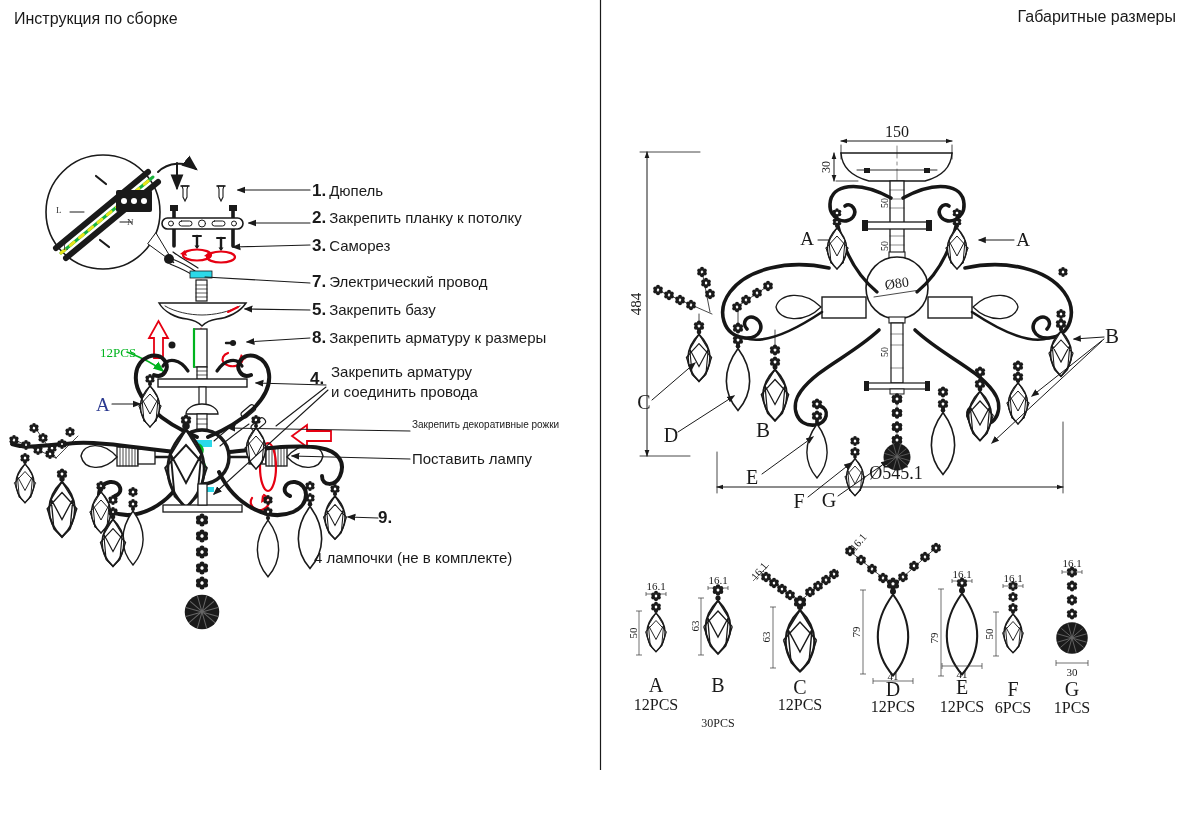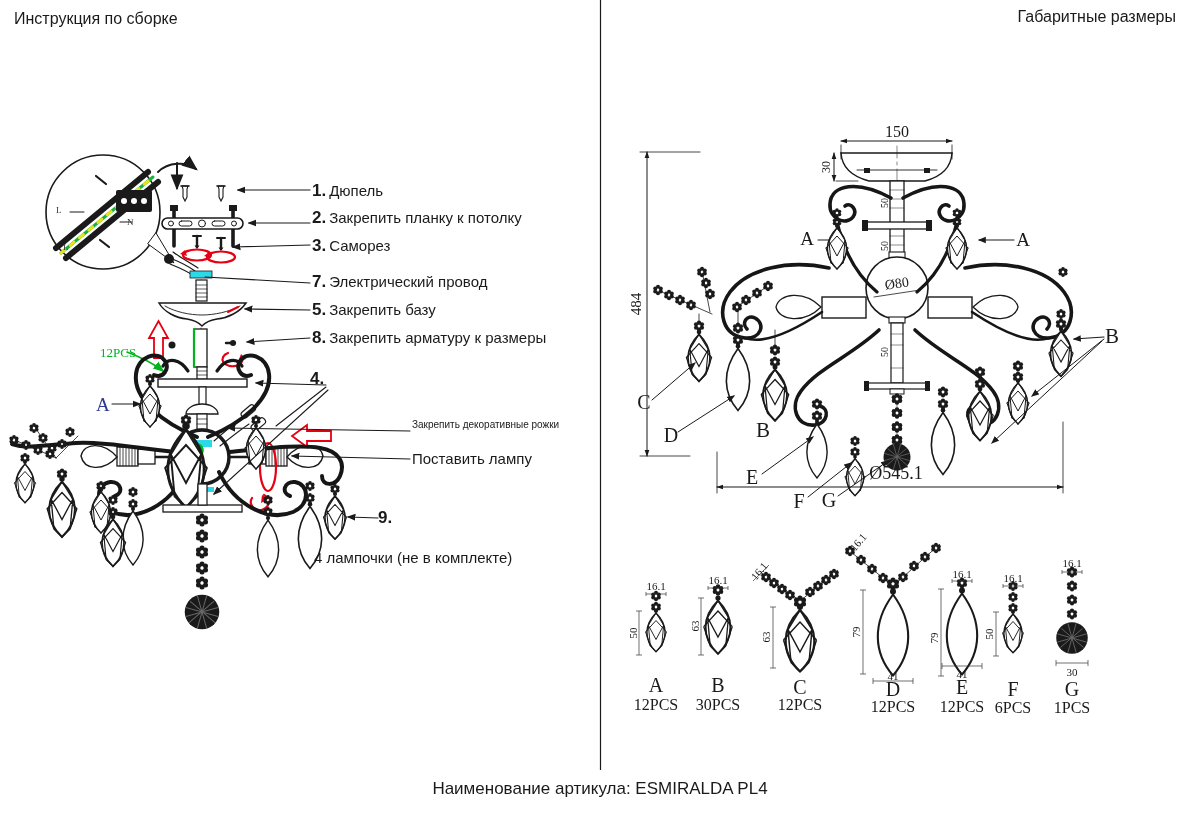--- a/index.html
+++ b/index.html
@@ -455,20 +455,24 @@
 <div class="step" style="left:312px;top:300px">
       <span class="num">5.</span>
       <span class="stxt">Закрепить базу</span>
     </div>
 <div class="step" style="left:312px;top:328px">
       <span class="num">8.</span>
       <span class="stxt">Закрепить арматуру к размеры</span>
     </div>
 
 <div class="lb num" style="left:310px;top:369px">4.</div>
+<div class="lb" style="left:331px;top:362px;font-size:15px;line-height:20px">
+  <div>Закрепить арматуру</div>
+  <div>и соединить провода</div>
+</div>
 
 <div class="lb wrap" style="left:412px;top:415px;width:200px;white-space:normal">Закрепить декоративные рожки</div>
 <div class="lb" style="left:412px;top:450px;font-size:15px">Поставить лампу</div>
 
 <div class="lb num" style="left:378px;top:508px">9.</div>
 
 <div class="lb" style="left:314px;top:549px;font-size:15px">4 лампочки (не в комплекте)</div>
 
 <div class="lb ser" style="left:100px;top:345px;font-size:13px;color:#00b41e">12PCS</div>
 <div class="lb ser" style="left:96px;top:394px;font-size:19px;color:#2b3990">А</div>
@@ -497,21 +501,21 @@
 
 <div class="lb ser ctr" style="left:656px;top:685px;font-size:20px">A</div>
 <div class="lb ser ctr" style="left:718px;top:685px;font-size:20px">B</div>
 <div class="lb ser ctr" style="left:800px;top:687px;font-size:20px">C</div>
 <div class="lb ser ctr" style="left:893px;top:689px;font-size:20px">D</div>
 <div class="lb ser ctr" style="left:962px;top:687px;font-size:20px">E</div>
 <div class="lb ser ctr" style="left:1013px;top:689px;font-size:20px">F</div>
 <div class="lb ser ctr" style="left:1072px;top:689px;font-size:20px">G</div>
 
 <div class="lb ser ctr" style="left:656px;top:705px;font-size:16px">12PCS</div>
-<div class="lb ser ctr" style="left:718px;top:705px;font-size:16px">30PCS</div>
+<div class="lb ser ctr" style="left:718px;top:723px;font-size:12px">30PCS</div>
 <div class="lb ser ctr" style="left:800px;top:705px;font-size:16px">12PCS</div>
 <div class="lb ser ctr" style="left:893px;top:707px;font-size:16px">12PCS</div>
 <div class="lb ser ctr" style="left:962px;top:707px;font-size:16px">12PCS</div>
 <div class="lb ser ctr" style="left:1013px;top:708px;font-size:16px">6PCS</div>
 <div class="lb ser ctr" style="left:1072px;top:708px;font-size:16px">1PCS</div>
 
 <div class="lb ser ctr" style="left:656px;top:586px;font-size:11px">16.1</div>
 <div class="lb ser" style="left:633px;top:633px;font-size:11px;transform:translate(-50%,-50%) rotate(-90deg)">50</div>
 <div class="lb ser ctr" style="left:718px;top:580px;font-size:11px">16.1</div>
 <div class="lb ser" style="left:695px;top:626px;font-size:11px;transform:translate(-50%,-50%) rotate(-90deg)">63</div>
@@ -521,15 +525,14 @@
 <div class="lb ser" style="left:856px;top:632px;font-size:11px;transform:translate(-50%,-50%) rotate(-90deg)">79</div>
 <div class="lb ser ctr" style="left:893px;top:690px;font-size:11px;top:676px">41</div>
 <div class="lb ser ctr" style="left:962px;top:574px;font-size:11px">16.1</div>
 <div class="lb ser" style="left:934px;top:638px;font-size:11px;transform:translate(-50%,-50%) rotate(-90deg)">79</div>
 <div class="lb ser ctr" style="left:962px;top:674px;font-size:11px">41</div>
 <div class="lb ser ctr" style="left:1013px;top:578px;font-size:11px">16.1</div>
 <div class="lb ser" style="left:989px;top:634px;font-size:11px;transform:translate(-50%,-50%) rotate(-90deg)">50</div>
 <div class="lb ser ctr" style="left:1072px;top:563px;font-size:11px">16.1</div>
 <div class="lb ser ctr" style="left:1072px;top:672px;font-size:11px">30</div>
 
-<div class="lb" style="left:0;right:0;top:779px;text-align:center;font-size:17px;white-space:normal">Наименование артикула: ESMIRALDA PL4</div>
 
 </div>
 
 </body></html>

